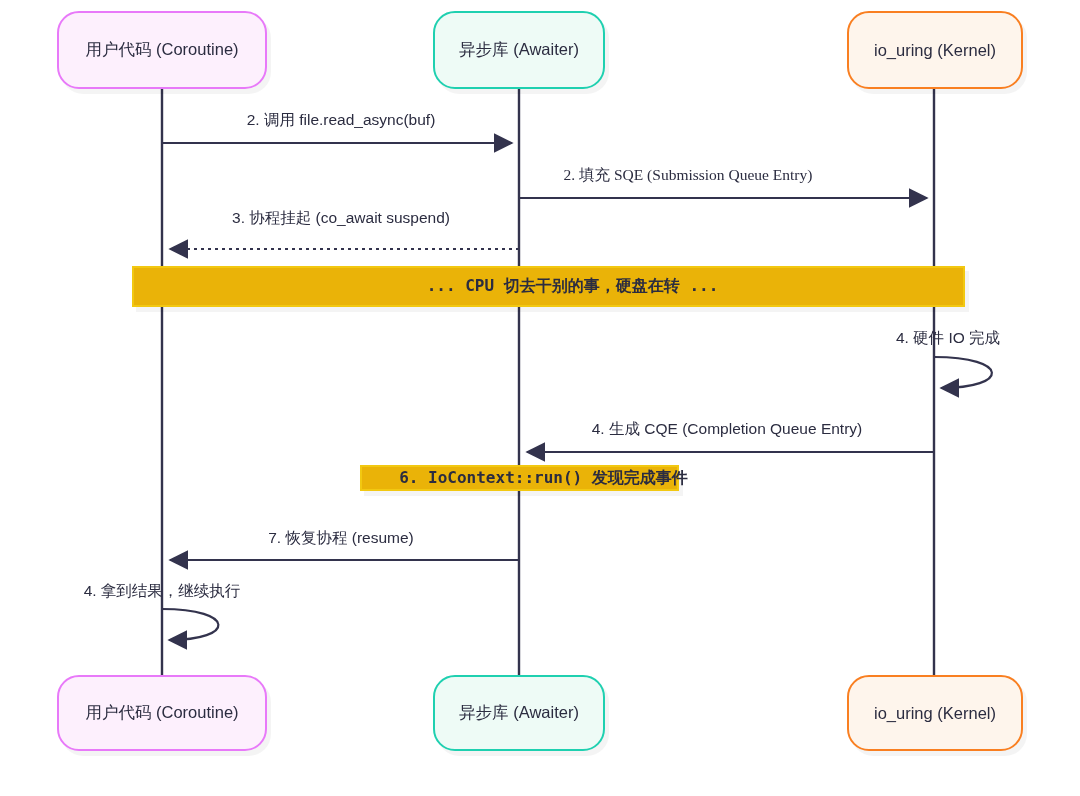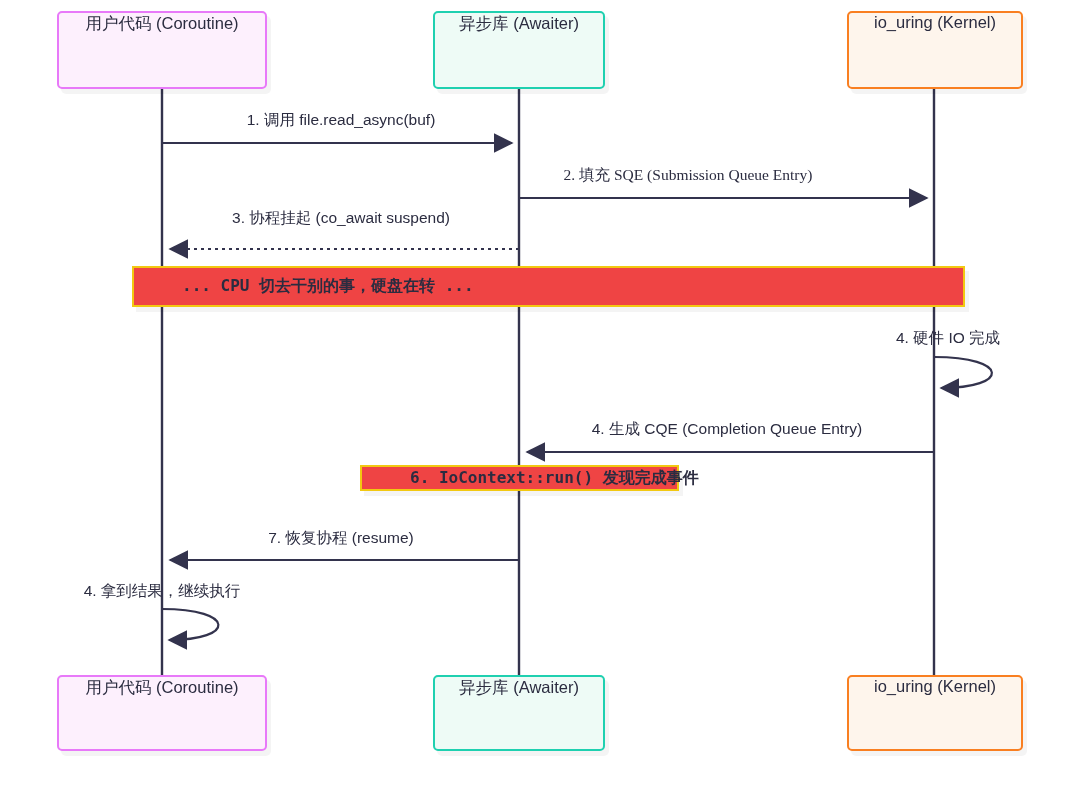--- a/index.html
+++ b/index.html
@@ -23,48 +23,48 @@
     top: 0;
     left: 0;
     width: 1080px;
     height: 796px;
   }
   .actor-box {
     position: absolute;
     box-sizing: border-box;
     border-width: 2.2px;
     border-style: solid;
-    border-radius: 5px;
+    border-radius: 22px;
     display: flex;
-    align-items: flex-start;
+    align-items: center;
     justify-content: center;
     box-shadow: 4px 5px 0 rgba(0,0,0,0.045);
   }
   .actor-label {
     font-size: 16.5px;
     color: #2b2c40;
     white-space: nowrap;
     font-family: "Liberation Sans", "DejaVu Sans", sans-serif;
   }
   .msg-label {
     position: absolute;
     font-size: 15.5px;
     color: #2b2c40;
     white-space: nowrap;
     font-family: "Liberation Sans", "DejaVu Sans", sans-serif;
     transform: translateX(-50%);
   }
   .note-box {
     position: absolute;
     box-sizing: border-box;
-    background: #ef4444;
+    background: #eab308;
     border: 2.4px solid #f2c811;
     display: flex;
     align-items: center;
-    justify-content: flex-start;
+    justify-content: center;
     box-shadow: 4px 5px 0 rgba(0,0,0,0.045);
     padding-left: 48px;
   }
   .note-label {
     font-size: 16px;
     font-weight: bold;
     color: #2b2c40;
     white-space: nowrap;
     font-family: "DejaVu Sans Mono", "Liberation Mono", monospace;
   }
@@ -122,21 +122,21 @@
   </div>
 
   <div class="actor-box" style="left:433px; top:675px; width:172px; height:76px; background:#eefbf6; border-color:#1fd0b0;">
     <span class="actor-label">异步库 (Awaiter)</span>
   </div>
 
   <div class="actor-box" style="left:847px; top:675px; width:176px; height:76px; background:#fef5ec; border-color:#f97f21;">
     <span class="actor-label">io_uring (Kernel)</span>
   </div>
 
-  <div class="msg-label" style="left:341px; top:110px;">1. 调用 file.read_async(buf)</div>
+  <div class="msg-label" style="left:341px; top:110px;">2. 调用 file.read_async(buf)</div>
 
   <div class="msg-label" style="left:688px; top:165px;font-family:Liberation Serif, serif;">2. 填充 SQE (Submission Queue Entry)</div>
 
   <div class="msg-label" style="left:341px; top:208px;">3. 协程挂起 (co_await suspend)</div>
 
   <div class="msg-label" style="left:934px; top:328px;margin-left:14px;">4. 硬件 IO 完成</div>
 
   <div class="msg-label" style="left:727px; top:419px;">4. 生成 CQE (Completion Queue Entry)</div>
 
   <div class="msg-label" style="left:341px; top:528px;">7. 恢复协程 (resume)</div>

